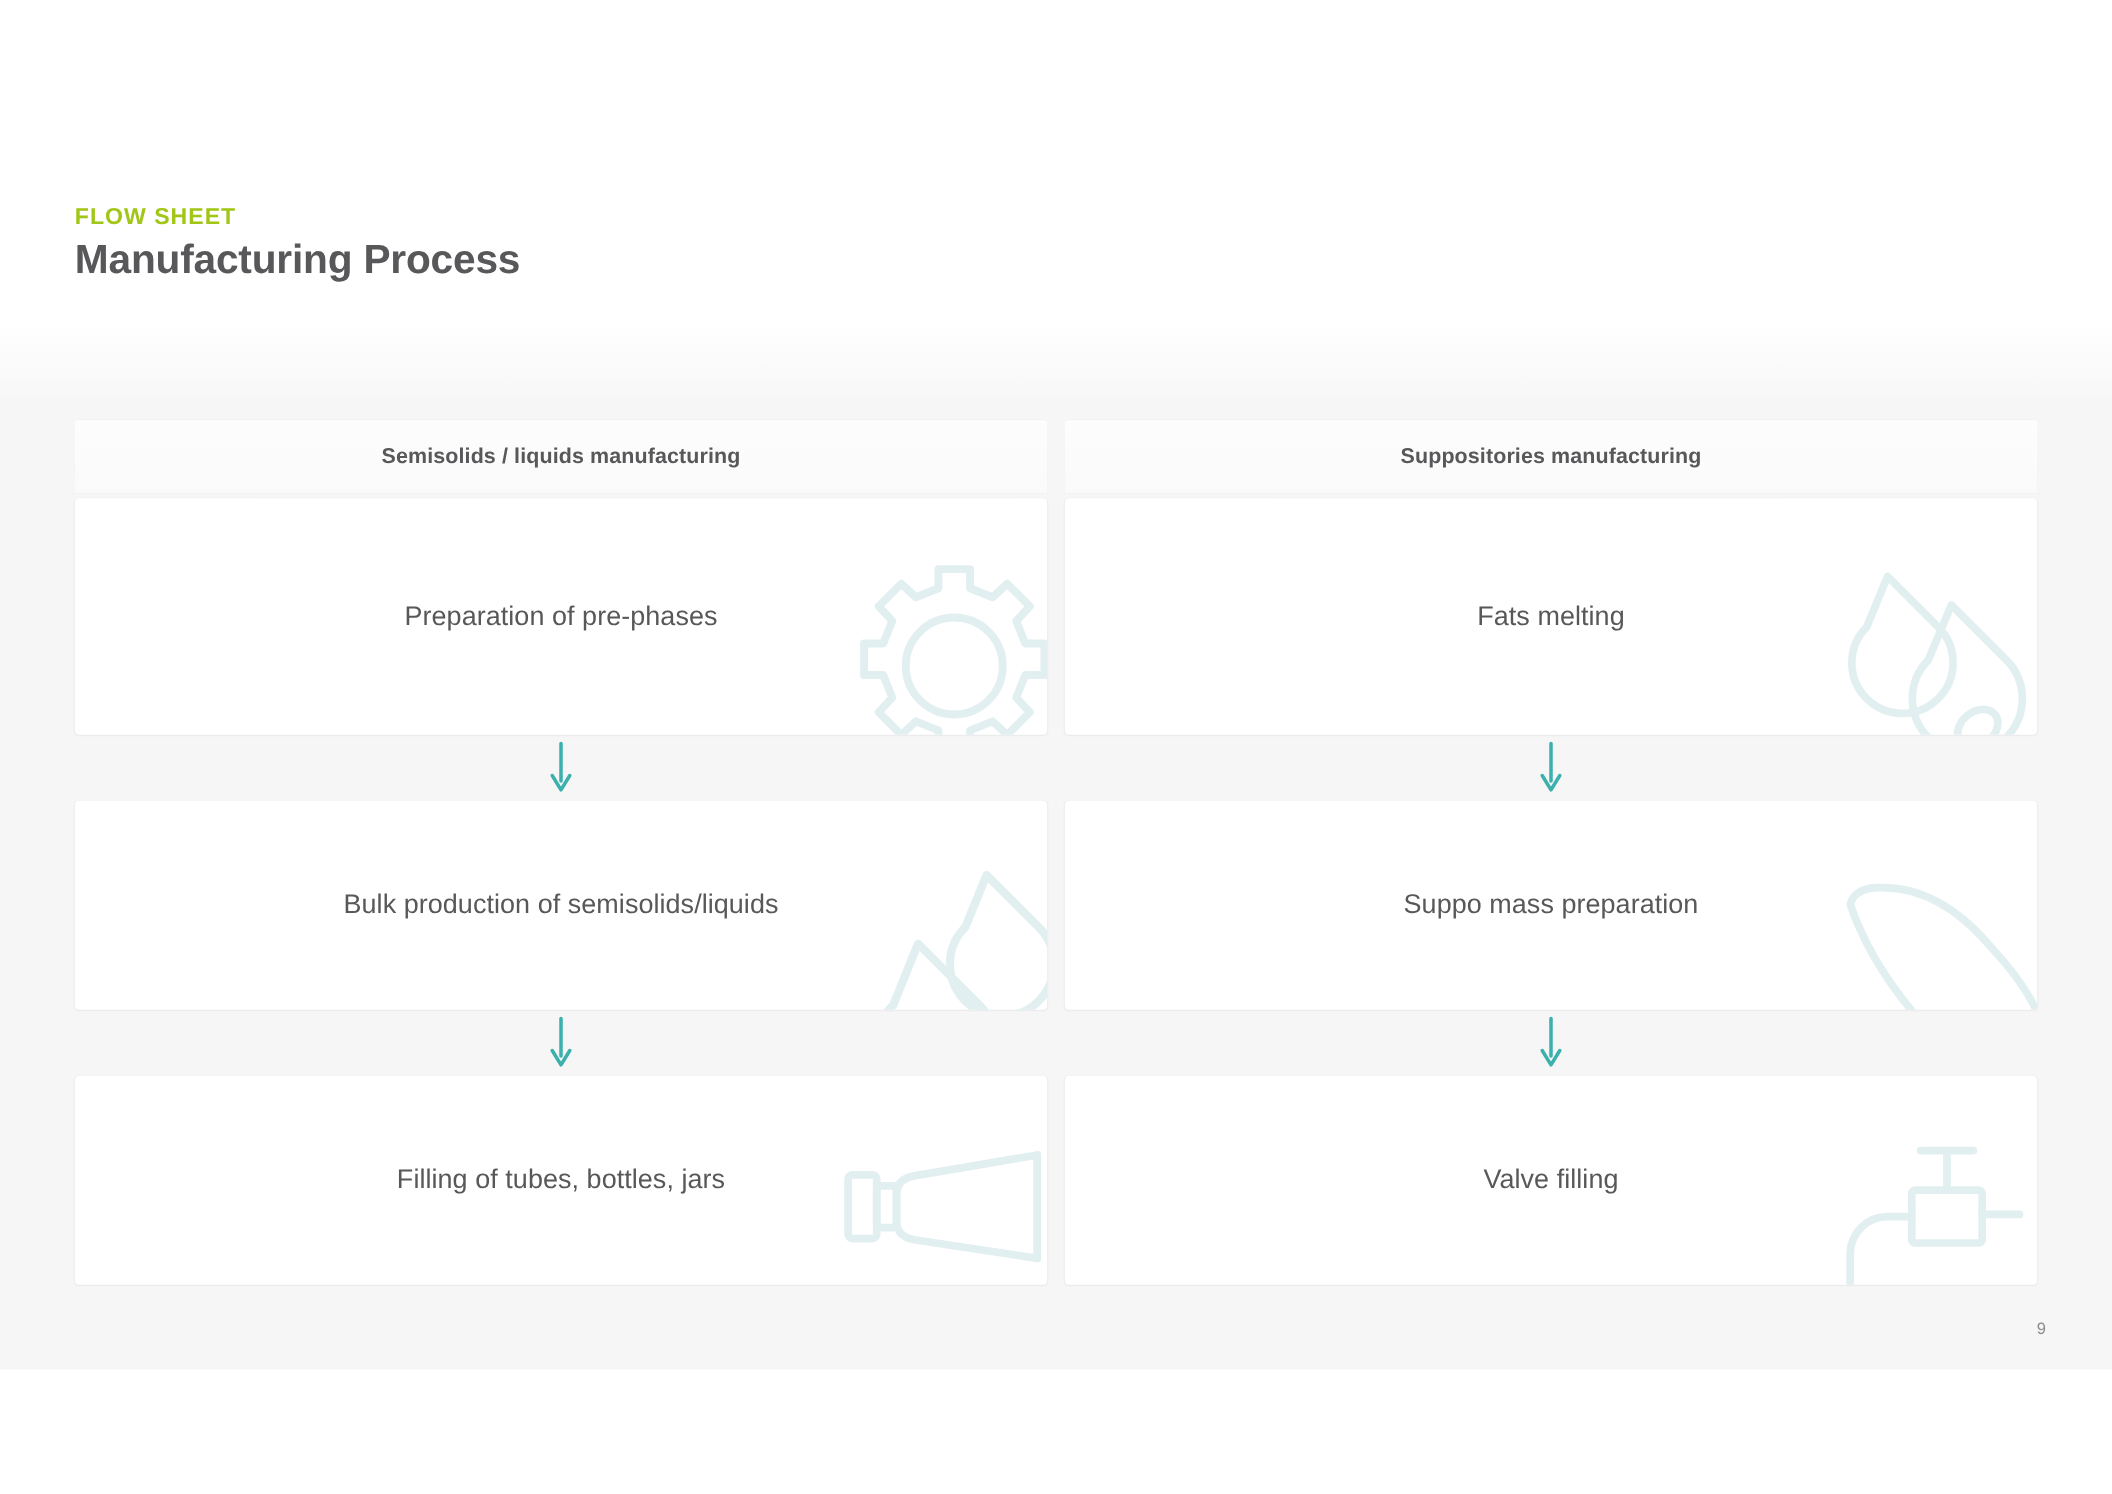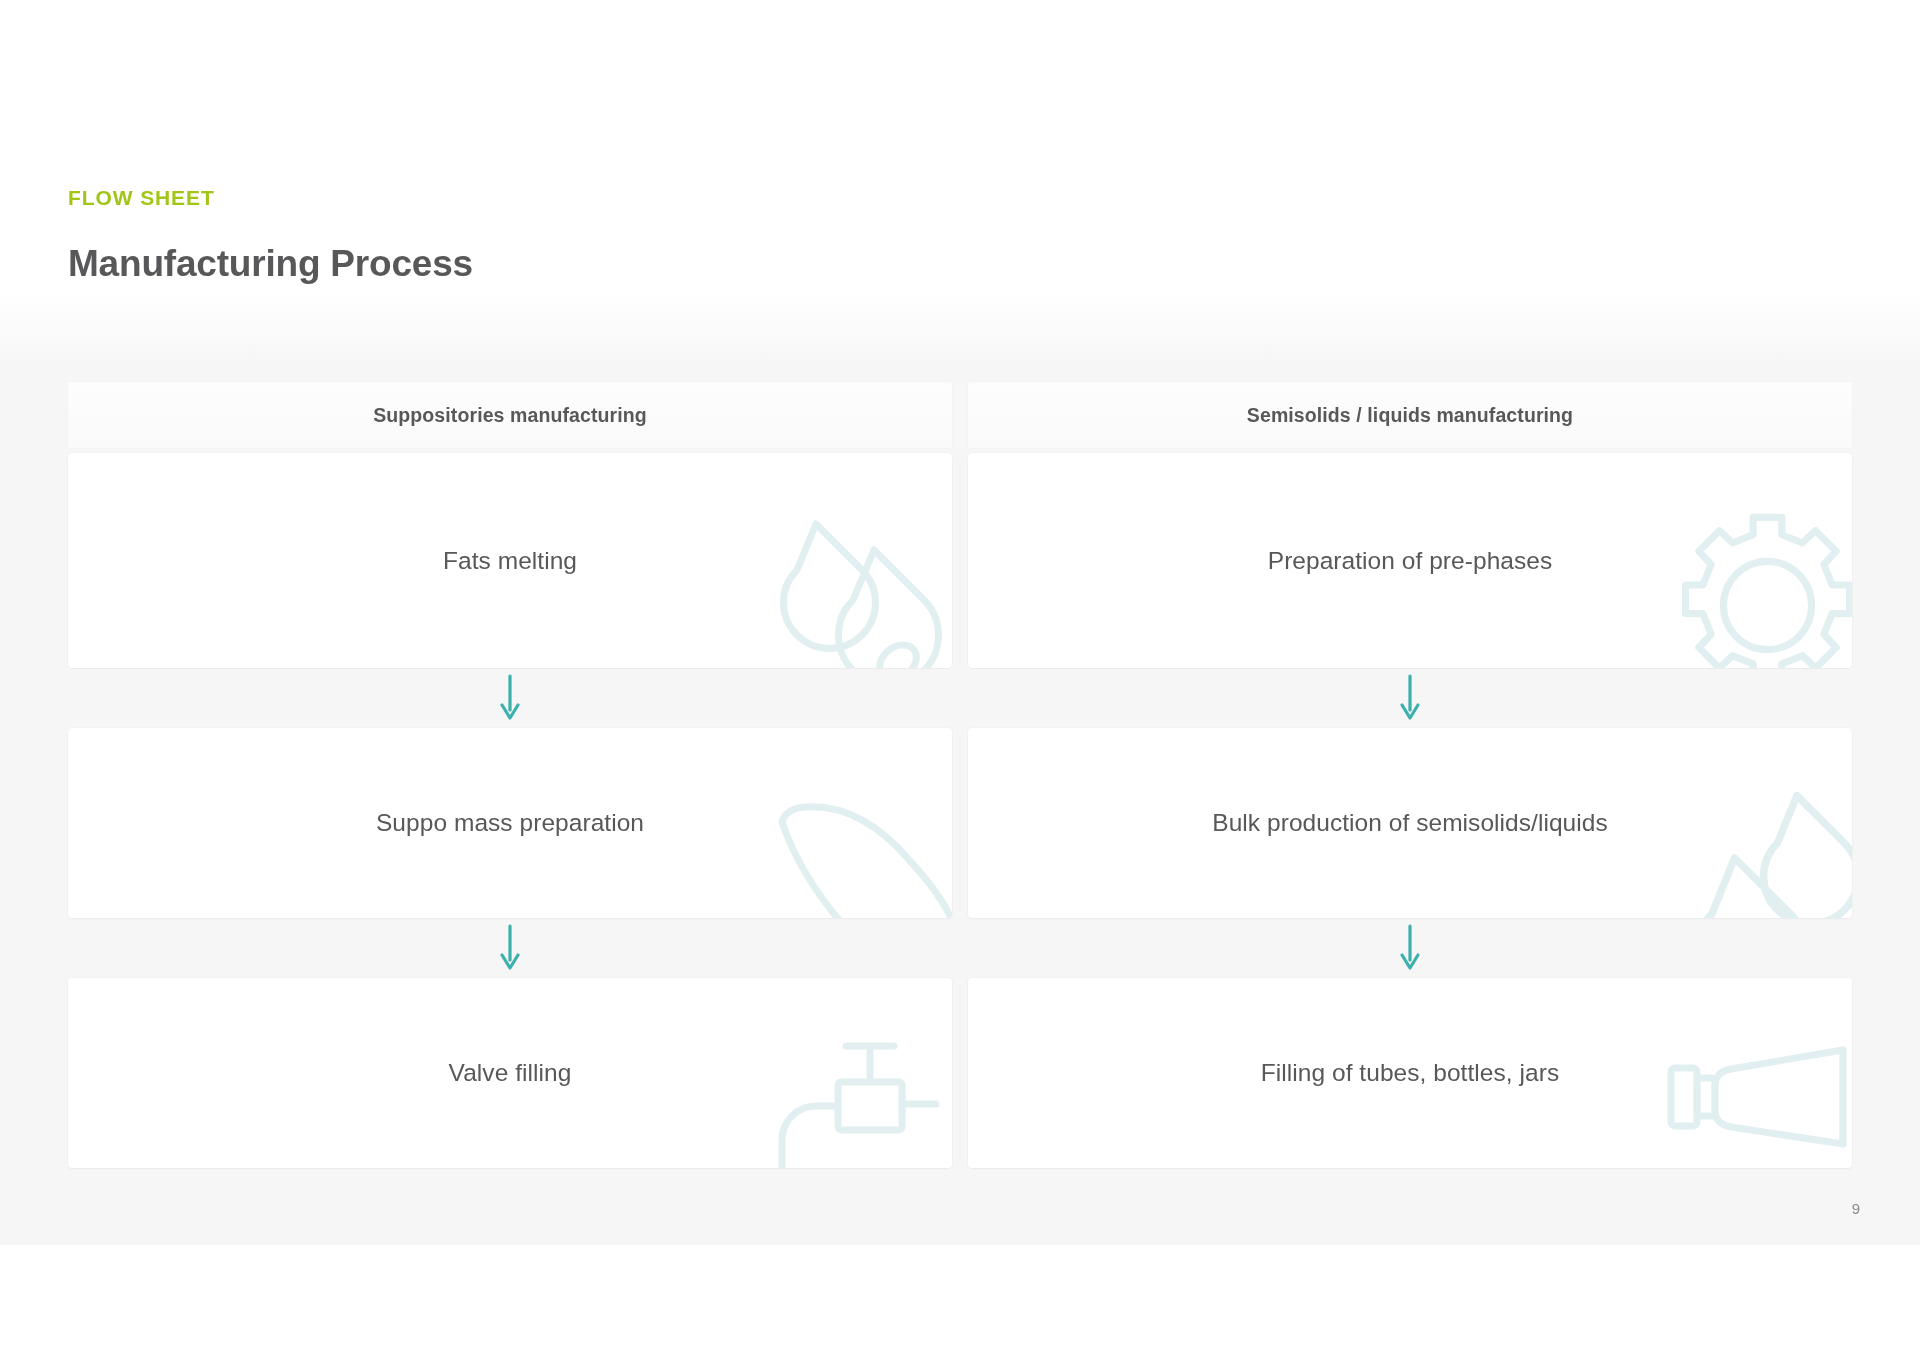--- a/index.html
+++ b/index.html
@@ -27,21 +27,21 @@
   }
   .eyebrow {
     font-size: 21px;
     font-weight: bold;
     letter-spacing: 0.9px;
     color: #a2c617;
     text-transform: uppercase;
     line-height: 1.1;
   }
   .title {
-    margin-top: 34px;
+    margin-top: 6px;
     font-size: 37px;
     font-weight: bold;
     color: #58585a;
     letter-spacing: -0.2px;
     line-height: 1.15;
   }
 
   
   .logo {
     position: absolute;
@@ -159,20 +159,76 @@
   </div>
 
 
   <div class="panel">
     <div class="grid">
       <div class="columns">
 
         <div class="col">
 
           <div class="col-head">
+            <span class="col-head-label">Semisolids / liquids manufacturing</span>
+          </div>
+
+          <div class="card first">
+            <span class="card-label">Preparation of pre-phases</span>
+            <span class="card-icon gear">
+              <svg viewBox="0 0 200 200" xmlns="http://www.w3.org/2000/svg" fill="none" stroke="#e2eff1" stroke-width="7" stroke-linejoin="round" stroke-linecap="round">
+                <path d="M86 14 h28 v17 l20 8 l13 -12 l20 20 l-12 13 l8 20 h17 v28 h-17 l-8 20 l12 13
+                         l-20 20 l-13 -12 l-20 8 v17 h-28 v-17 l-20 -8 l-13 12 l-20 -20 l12 -13 l-8 -20
+                         h-17 v-28 h17 l8 -20 l-12 -13 l20 -20 l13 12 l20 -8 z"></path>
+                <circle cx="100" cy="100" r="43"></circle>
+              </svg>
+            </span>
+          </div>
+
+          <div class="arrow-row">
+            <svg width="22" height="48" viewBox="0 0 22 48" xmlns="http://www.w3.org/2000/svg">
+              <line x1="11" y1="2" x2="11" y2="36" stroke="#3bb0ad" stroke-width="3.2" stroke-linecap="round"></line>
+              <path d="M3 31 L11 44 L19 31" fill="none" stroke="#3bb0ad" stroke-width="3.2" stroke-linecap="round" stroke-linejoin="round"></path>
+            </svg>
+          </div>
+
+          <div class="card">
+            <span class="card-label">Bulk production of semisolids/liquids</span>
+            <span class="card-icon drops">
+              <svg viewBox="0 0 200 200" xmlns="http://www.w3.org/2000/svg" fill="none" stroke="#e2eff1" stroke-width="7" stroke-linecap="round" stroke-linejoin="round">
+                <path d="M132 34 L176 78 a44 44 0 1 1 -62 0 z"></path>
+                <path d="M74 92 L126 144 a52 52 0 1 1 -73 0 z"></path>
+              </svg>
+            </span>
+          </div>
+
+          <div class="arrow-row">
+            <svg width="22" height="48" viewBox="0 0 22 48" xmlns="http://www.w3.org/2000/svg">
+              <line x1="11" y1="2" x2="11" y2="36" stroke="#3bb0ad" stroke-width="3.2" stroke-linecap="round"></line>
+              <path d="M3 31 L11 44 L19 31" fill="none" stroke="#3bb0ad" stroke-width="3.2" stroke-linecap="round" stroke-linejoin="round"></path>
+            </svg>
+          </div>
+
+          <div class="card">
+            <span class="card-label">Filling of tubes, bottles, jars</span>
+            <span class="card-icon tube">
+              <svg viewBox="0 0 215 180" xmlns="http://www.w3.org/2000/svg" fill="none" stroke="#e2eff1" stroke-width="7" stroke-linecap="round" stroke-linejoin="round">
+                <rect x="14" y="66" width="26" height="58" rx="4"></rect>
+                <rect x="40" y="76" width="18" height="38" rx="3"></rect>
+                <path d="M58 84 q0 -14 16 -17 L186 48 v94 L74 125 q-16 -3 -16 -17 z"></path>
+                <line x1="186" y1="48" x2="186" y2="142"></line>
+              </svg>
+            </span>
+          </div>
+
+        </div>
+
+        <div class="col">
+
+          <div class="col-head">
             <span class="col-head-label">Suppositories manufacturing</span>
           </div>
 
           <div class="card first">
             <span class="card-label">Fats melting</span>
             <span class="card-icon drops2">
               <svg viewBox="0 0 210 210" xmlns="http://www.w3.org/2000/svg" fill="none" stroke="#e2eff1" stroke-width="7" stroke-linecap="round" stroke-linejoin="round">
                 <path d="M52 22 L98 68 a46 46 0 1 1 -65 0 z"></path>
                 <path d="M110 48 L160 98 a50 50 0 1 1 -71 0 z"></path>
                 <ellipse cx="134" cy="160" rx="20" ry="15" transform="rotate(-38 134 160)"></ellipse>
@@ -212,75 +268,19 @@
                 <line x1="104" y1="78" x2="104" y2="42"></line>
                 <line x1="80" y1="42" x2="128" y2="42"></line>
                 <line x1="136" y1="100" x2="170" y2="100"></line>
                 <path d="M72 102 H50 a34 34 0 0 0 -34 34 v62"></path>
               </svg>
             </span>
           </div>
 
         </div>
 
-        <div class="col">
-
-          <div class="col-head">
-            <span class="col-head-label">Semisolids / liquids manufacturing</span>
-          </div>
-
-          <div class="card first">
-            <span class="card-label">Preparation of pre-phases</span>
-            <span class="card-icon gear">
-              <svg viewBox="0 0 200 200" xmlns="http://www.w3.org/2000/svg" fill="none" stroke="#e2eff1" stroke-width="7" stroke-linejoin="round" stroke-linecap="round">
-                <path d="M86 14 h28 v17 l20 8 l13 -12 l20 20 l-12 13 l8 20 h17 v28 h-17 l-8 20 l12 13
-                         l-20 20 l-13 -12 l-20 8 v17 h-28 v-17 l-20 -8 l-13 12 l-20 -20 l12 -13 l-8 -20
-                         h-17 v-28 h17 l8 -20 l-12 -13 l20 -20 l13 12 l20 -8 z"></path>
-                <circle cx="100" cy="100" r="43"></circle>
-              </svg>
-            </span>
-          </div>
-
-          <div class="arrow-row">
-            <svg width="22" height="48" viewBox="0 0 22 48" xmlns="http://www.w3.org/2000/svg">
-              <line x1="11" y1="2" x2="11" y2="36" stroke="#3bb0ad" stroke-width="3.2" stroke-linecap="round"></line>
-              <path d="M3 31 L11 44 L19 31" fill="none" stroke="#3bb0ad" stroke-width="3.2" stroke-linecap="round" stroke-linejoin="round"></path>
-            </svg>
-          </div>
-
-          <div class="card">
-            <span class="card-label">Bulk production of semisolids/liquids</span>
-            <span class="card-icon drops">
-              <svg viewBox="0 0 200 200" xmlns="http://www.w3.org/2000/svg" fill="none" stroke="#e2eff1" stroke-width="7" stroke-linecap="round" stroke-linejoin="round">
-                <path d="M132 34 L176 78 a44 44 0 1 1 -62 0 z"></path>
-                <path d="M74 92 L126 144 a52 52 0 1 1 -73 0 z"></path>
-              </svg>
-            </span>
-          </div>
-
-          <div class="arrow-row">
-            <svg width="22" height="48" viewBox="0 0 22 48" xmlns="http://www.w3.org/2000/svg">
-              <line x1="11" y1="2" x2="11" y2="36" stroke="#3bb0ad" stroke-width="3.2" stroke-linecap="round"></line>
-              <path d="M3 31 L11 44 L19 31" fill="none" stroke="#3bb0ad" stroke-width="3.2" stroke-linecap="round" stroke-linejoin="round"></path>
-            </svg>
-          </div>
-
-          <div class="card">
-            <span class="card-label">Filling of tubes, bottles, jars</span>
-            <span class="card-icon tube">
-              <svg viewBox="0 0 215 180" xmlns="http://www.w3.org/2000/svg" fill="none" stroke="#e2eff1" stroke-width="7" stroke-linecap="round" stroke-linejoin="round">
-                <rect x="14" y="66" width="26" height="58" rx="4"></rect>
-                <rect x="40" y="76" width="18" height="38" rx="3"></rect>
-                <path d="M58 84 q0 -14 16 -17 L186 48 v94 L74 125 q-16 -3 -16 -17 z"></path>
-                <line x1="186" y1="48" x2="186" y2="142"></line>
-              </svg>
-            </span>
-          </div>
-
-        </div>
-
       </div>
     </div>
 
     <div class="page-num">9</div>
   </div>
 
 </div>
 
 </body></html>

